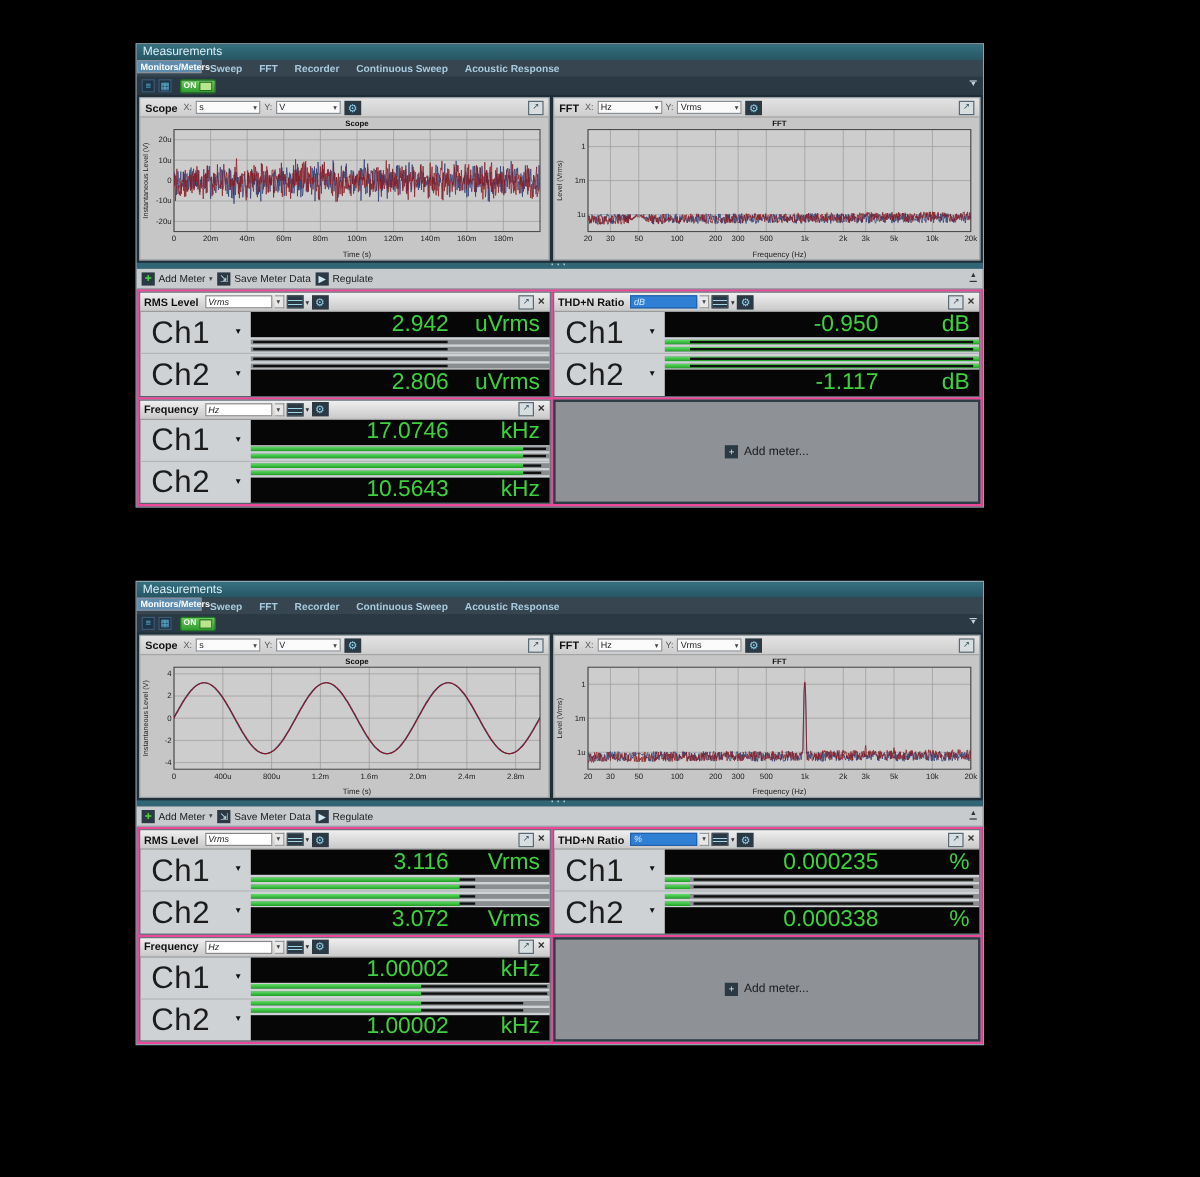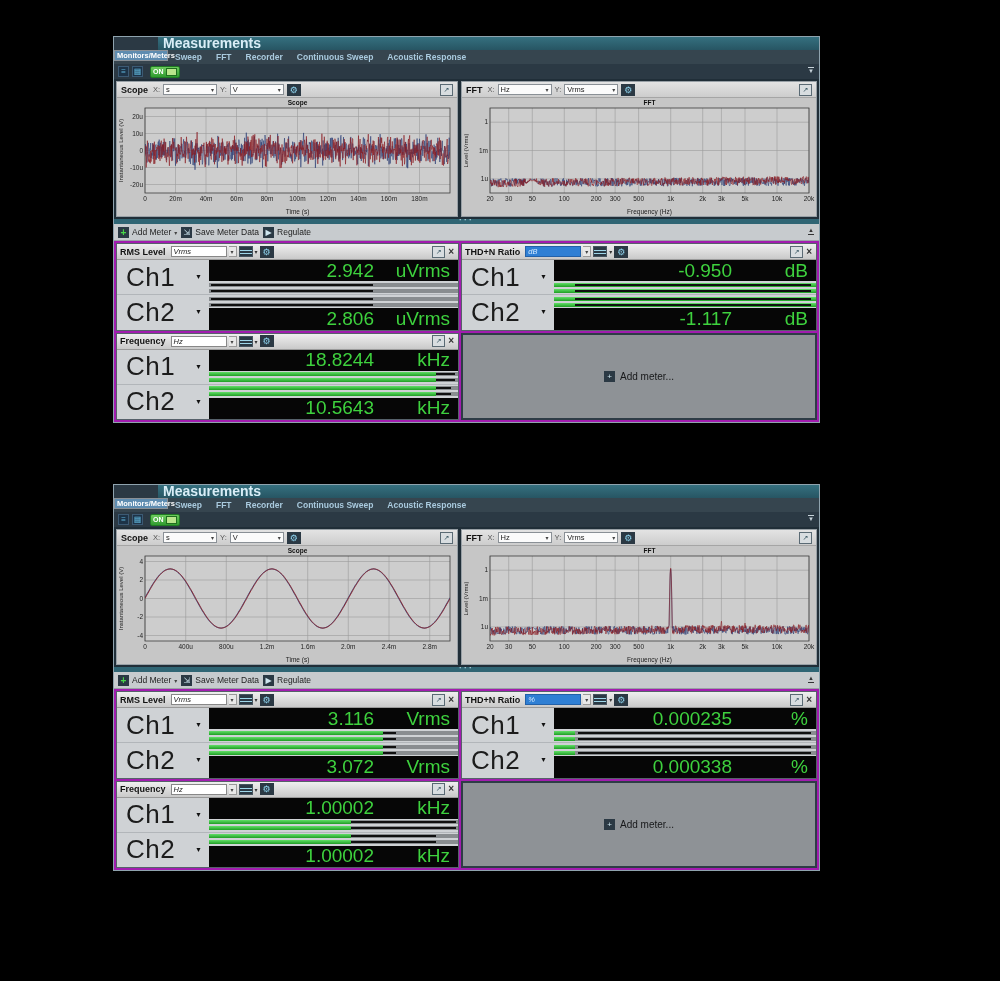--- a/index.html
+++ b/index.html
@@ -1,19 +1,19 @@
 <!DOCTYPE html>
 <html><head>
 <meta charset="utf-8">
 <style>
   html,body{margin:0;padding:0;background:#000;}
   body{width:1000px;height:981px;position:relative;font-family:"Liberation Sans",sans-serif;overflow:hidden;}
   .panel{position:absolute;left:113px;width:707px;height:387px;background:#2b3944;border:1px solid #8fa3ae;box-sizing:border-box;display:flex;flex-direction:column;}
   #p1{top:36px}#p2{top:484px}
-  .titlebar{height:13px;background:linear-gradient(#35707f,#275563);color:#d9eef7;font-size:14px;font-weight:bold;line-height:13px;padding-left:5px;flex:none;margin-left:44px;}
+  .titlebar{height:13px;background:linear-gradient(#35707f,#275563);color:#d9eef7;font-size:10px;font-weight:normal;line-height:13px;padding-left:5px;flex:none;}
   .tabs{height:14px;background:#36454f;display:flex;font-size:8.5px;font-weight:bold;color:#a9cade;flex:none;}
   .tab{padding:0 7px;line-height:14px;cursor:default;}
   .tab.sel{background:#5e8cb0;color:#fff;}
   .tbar{height:15px;background:#2b3944;display:flex;align-items:center;gap:3px;padding:0 4px;position:relative;flex:none;}
   .sqic{width:11px;height:11px;background:#1d3347;border:1px solid #3c5a74;font-size:8px;line-height:10px;text-align:center;color:#5fb4d9;box-sizing:border-box;}
   .onpill{height:10px;border-radius:2px;background:linear-gradient(#6ecb5f,#2f9b2f);border:1px solid #1f7a23;display:flex;align-items:center;padding:0 2px;gap:2px;margin-left:4px;}
   .onpill b{color:#fff;font-size:7px;line-height:9px;}
   .onbat{width:9px;height:6px;background:#b9e68c;border:1px solid #1f6f1f;}
   .clps{position:absolute;right:5px;top:3px;font-size:6px;color:#c6d2d9;line-height:5px;border-top:1px solid #c6d2d9;padding-top:1px;}
   .charts{height:136px;display:flex;gap:3px;background:#202e38;padding:2px;flex:none;}
@@ -28,21 +28,21 @@
   .gearbtn{width:14px;height:12px;background:#2b3944;color:#8fd4ef;font-size:9px;line-height:12px;text-align:center;}
   .pope{margin-left:auto;width:11px;height:10px;border:1px solid #5a6a74;font-size:7px;line-height:9px;text-align:center;color:#33525e;background:#d8dde0;}
   svg.chart{flex:1;width:100%;display:block;}
   svg text{font-family:"Liberation Sans",sans-serif;}
   .splitter{height:5px;background:#2f6574;flex:none;text-align:center;color:#a8cdd8;font-size:9px;line-height:3px;letter-spacing:2px;font-weight:bold;}
   .mtbar{height:16px;background:#c7cbce;display:flex;align-items:center;font-size:8.5px;color:#1d1d1d;gap:4px;padding:0 4px;position:relative;border-bottom:1px solid #9aa0a5;flex:none;}
   .mtbtn{display:flex;align-items:center;gap:3px;cursor:default;}
   .dkic{width:11px;height:11px;background:#2b3944;text-align:center;line-height:11px;font-size:8px;color:#cfe6ef;flex:none;}
   .dkic.g{color:#49d849;font-weight:bold;font-size:10px;}
   .expup{position:absolute;right:5px;top:4px;font-size:6px;color:#333;line-height:5px;border-bottom:1px solid #333;padding-bottom:1px;}
-  .meters{flex:1;display:grid;grid-template-columns:343px 1fr;grid-template-rows:1fr 1fr;gap:2px;padding:2px;background:#a21caf;min-height:0;}
+  .meters{flex:1;display:grid;grid-template-columns:343px 1fr;grid-template-rows:1fr 1fr;gap:2px;padding:2px;background:#ec4899;min-height:0;}
   .meter{background:#cfd2d5;border:1px solid #56616a;display:flex;flex-direction:column;min-height:0;box-sizing:border-box;}
   .mhead{height:15px;background:linear-gradient(#efefef,#c9c9c9);display:flex;align-items:center;gap:2px;padding:0 3px;font-size:9px;border-bottom:1px solid #9a9a9a;flex:none;color:#111;}
   .mhead b.t{font-weight:bold;margin-right:3px;}
   .usel{width:56px;height:11px;background:#fff;border:1px solid #888;font-size:7.5px;display:flex;align-items:center;padding:0 2px;box-sizing:border-box;color:#222;}
   .usel.blue{background:#2f7fd4;border-color:#2361a8;color:#d6ecff;}
   .ucar{width:8px;height:11px;border:1px solid #999;border-left:none;font-size:6px;line-height:10px;text-align:center;color:#444;background:#e8e8e8;box-sizing:border-box;}
   .mico{width:14px;height:11px;background:#2b3944;box-sizing:border-box;border:1px solid #46555f;background-image:linear-gradient(#0000 3px,#9fd7ea 3px,#9fd7ea 4px,#0000 4px,#0000 6px,#9fd7ea 6px,#9fd7ea 7px,#0000 7px);}
   .mcar{font-size:6px;color:#333;}
   .mclose{font-size:10px;color:#333;font-weight:bold;line-height:10px;padding:0 1px;}
   .mbody{flex:1;display:flex;flex-direction:column;min-height:0;}
@@ -365,21 +365,21 @@
           <span class="mclose">×</span>
       </div>
       <div class="mbody">
         <div class="mrow">
           <div class="chl">
               <span class="chl-t">Ch1</span>
               <span class="chl-a">▼</span>
             </div>
           <div class="chv">
             <div class="disp">
-                <span class="dv">18.8244</span>
+                <span class="dv">17.0746</span>
                 <span class="du">kHz</span>
               </div>
             <div class="barwrap" style="--f: 91%; --h0: 91%; --hw: 8%;">
                 <div class="bar">
                   <i class="fill"></i>
                   <i class="hold"></i>
                 </div>
                 <div class="bar">
                   <i class="fill"></i>
                   <i class="hold"></i>

